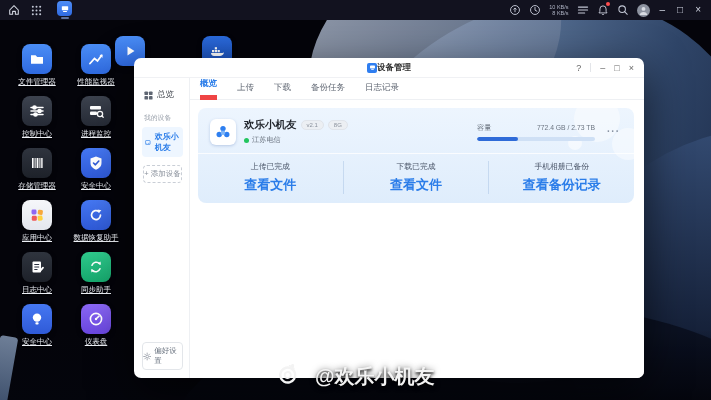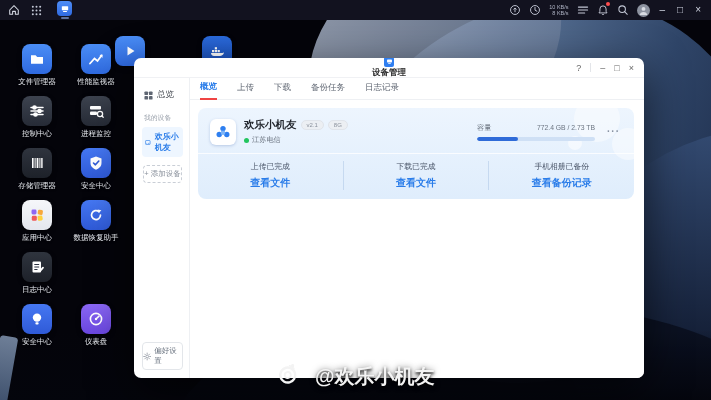--- a/index.html
+++ b/index.html
@@ -44,28 +44,28 @@
   .tile{width:30px;height:30px;border-radius:8px;display:flex;align-items:center;justify-content:center;
       box-shadow:0 2px 5px rgba(0,0,0,.45);}
   .t-blue{background:linear-gradient(180deg,#4a8df5,#2f6ae0);}
   .t-dark{background:linear-gradient(180deg,#3d434f,#262b36);}
   .t-darker{background:linear-gradient(180deg,#2f343e,#1d2129);}
   .t-white{background:linear-gradient(180deg,#f6f7fa,#e4e7ee);}
   .t-green{background:linear-gradient(180deg,#2ec98c,#17a96e);}
   .t-purple{background:linear-gradient(180deg,#8a67f5,#6a47e0);}
   .t-blue2{background:linear-gradient(180deg,#4577f2,#2f5ad7);}
   .t-navy{background:linear-gradient(180deg,#2b6bdd,#1a4db3);}
-  .dlabel{font-size:7.5px;color:#edf0f6;text-shadow:0 1px 2px rgba(0,0,0,.9);white-space:nowrap;}
+  .dlabel{font-size:7.5px;color:#edf0f6;text-shadow:0 1px 2px rgba(0,0,0,.9);white-space:nowrap;text-decoration:underline;}
   .bare{position:absolute;z-index:5;}
 
   
   .window{position:absolute;left:134px;top:58px;width:510px;height:320px;background:#fff;border-radius:7px;
       box-shadow:0 14px 44px rgba(0,0,0,.6);z-index:20;display:flex;flex-direction:column;overflow:hidden;}
   .titlebar{height:20px;display:flex;align-items:center;border-bottom:1px solid #f0f1f4;position:relative;}
-  .wtitle{position:absolute;left:0;right:0;display:flex;align-items:center;justify-content:center;flex-direction:column;}
+  .wtitle{position:absolute;left:0;right:0;display:flex;align-items:center;justify-content:center;}
   .wtitle .txt{font-size:8.5px;color:#333;font-weight:bold;}
   .wicon{width:10px;height:10px;border-radius:2px;background:#2f7ef0;display:flex;align-items:center;justify-content:center;}
   .wcontrols{margin-left:auto;display:flex;align-items:center;gap:9px;padding-right:10px;z-index:2;}
   .wc{font-size:9px;color:#666;line-height:20px;}
   .wc-sep{width:1px;height:9px;background:#e3e5e9;}
 
   .wbody{flex:1;display:flex;min-height:0;}
   .wsidebar{width:56px;border-right:1px solid #eef0f3;display:flex;flex-direction:column;padding:8px 6px 8px 8px;}
   .sb-item{display:flex;align-items:center;gap:4px;font-size:8.5px;color:#3a3f47;padding:3px 2px;}
   .sb-section{font-size:6.8px;color:#9aa1ab;margin:9px 0 4px 2px;}
@@ -73,21 +73,21 @@
       background:#eef6ff;border-radius:4px;padding:4px 3px;}
   .sb-add{margin:8px 1px 0 1px;border:1px dashed #c9ced6;border-radius:4px;color:#8a919c;font-size:7.5px;
       text-align:center;padding:3px 0;}
   .sb-flex{flex:1;}
   .sb-settings{display:flex;align-items:center;justify-content:center;gap:3px;border:1px solid #e3e6ea;border-radius:4px;
       color:#6b7480;font-size:7.5px;padding:3px 0;}
 
   .wmain{flex:1;display:flex;flex-direction:column;min-width:0;}
   .tabs{display:flex;align-items:flex-end;gap:20px;padding:6px 10px 0 10px;border-bottom:1px solid #eef0f3;height:22px;}
   .tab{font-size:8.5px;color:#5f6672;padding-bottom:5px;}
-  .tab.active{color:#2b7de9;font-weight:bold;border-bottom:2px solid #ef4444;margin-bottom:-1px;}
+  .tab.active{color:#2b7de9;font-weight:bold;border-bottom:5px solid #ef4444;margin-bottom:-1px;}
 
   .panel{margin:8px 10px 0 8px;border-radius:8px;background:linear-gradient(180deg,#edf5fe,#dfedfc);
       position:relative;overflow:hidden;}
   .bubble{position:absolute;border-radius:50%;background:rgba(255,255,255,.45);}
   .b1{right:14px;top:-12px;width:46px;height:46px;}
   .b2{right:-10px;top:20px;width:32px;height:32px;}
   .b3{right:52px;top:28px;width:14px;height:14px;background:rgba(255,255,255,.55);}
 
   .devrow{display:flex;align-items:center;padding:10px 14px 8px 12px;position:relative;z-index:2;}
   .devlogo{width:26px;height:26px;border-radius:6px;background:#fff;box-shadow:0 1px 3px rgba(40,80,160,.25);
@@ -103,21 +103,21 @@
   .caplabel{font-size:7.2px;color:#6b7480;}
   .capvalue{font-size:6.8px;color:#6b7480;white-space:nowrap;}
   .track{width:100%;height:4px;border-radius:2px;background:#cfe0f5;overflow:hidden;}
   .fill{height:100%;border-radius:2px;background:#2f6bd8;}
   .dots{margin-left:12px;font-size:10px;color:#8a94a3;font-weight:bold;letter-spacing:1px;}
 
   .colsrow{display:flex;border-top:1px solid rgba(255,255,255,.8);padding:7px 0 9px 0;position:relative;z-index:2;}
   .col{flex:1;display:flex;flex-direction:column;align-items:center;gap:4px;}
   .col.mid{border-left:1px solid rgba(110,150,205,.25);border-right:1px solid rgba(110,150,205,.25);}
   .coltitle{font-size:7.8px;color:#4a5568;}
-  .collink{font-size:10px;color:#2b7de9;font-weight:bold;}
+  .collink{font-size:13px;color:#2b7de9;font-weight:bold;}
 
   .emptyarea{flex:1;background:#fff;}
 
   
   .watermark{position:absolute;left:276px;top:362px;display:flex;align-items:center;gap:15px;z-index:50;}
   .wm-eye{transform:rotate(-14deg);}
   .wm-text{font-size:20px;font-weight:bold;color:#f3f3f3;text-shadow:0 2px 3px rgba(0,0,0,.85),0 0 6px rgba(0,0,0,.5);}
 </style>
 </head>
 <body>
@@ -219,20 +219,31 @@
     <div class="dlabel">日志中心</div>
   </div>
   <div class="dicon" style="left:65px;top:200px">
     <div class="tile t-blue2">
       <svg width="18" height="18" viewBox="0 0 18 18">
           <path d="M13.5 9a4.5 4.5 0 1 1-1.6-3.4" stroke="#fff" stroke-width="1.7" fill="none" stroke-linecap="round"></path>
           <polygon points="10.6,3.4 14.4,4.2 11.8,7" fill="#fff"></polygon>
         </svg>
     </div>
     <div class="dlabel">数据恢复助手</div>
+  </div>
+  <div class="dicon" style="left:65px;top:252px">
+    <div class="tile t-green">
+      <svg width="18" height="18" viewBox="0 0 18 18" stroke="#fff" stroke-width="1.6" fill="none" stroke-linecap="round">
+          <path d="M5 7.2a4.6 4.6 0 0 1 7.6-1.6"></path>
+          <polygon points="13.6,3.6 13.8,7 10.8,5.6" fill="#fff" stroke="none"></polygon>
+          <path d="M13 10.8a4.6 4.6 0 0 1-7.6 1.6"></path>
+          <polygon points="4.4,14.4 4.2,11 7.2,12.4" fill="#fff" stroke="none"></polygon>
+        </svg>
+    </div>
+    <div class="dlabel">同步助手</div>
   </div>
   <div class="dicon" style="left:6px;top:304px">
     <div class="tile t-blue2">
       <svg width="18" height="18" viewBox="0 0 18 18">
           <circle cx="9" cy="7.6" r="4.2" fill="#fff"></circle>
           <rect x="7.4" y="12.2" width="3.2" height="2.4" rx="1" fill="#fff"></rect>
         </svg>
     </div>
     <div class="dlabel">安全中心</div>
   </div>

